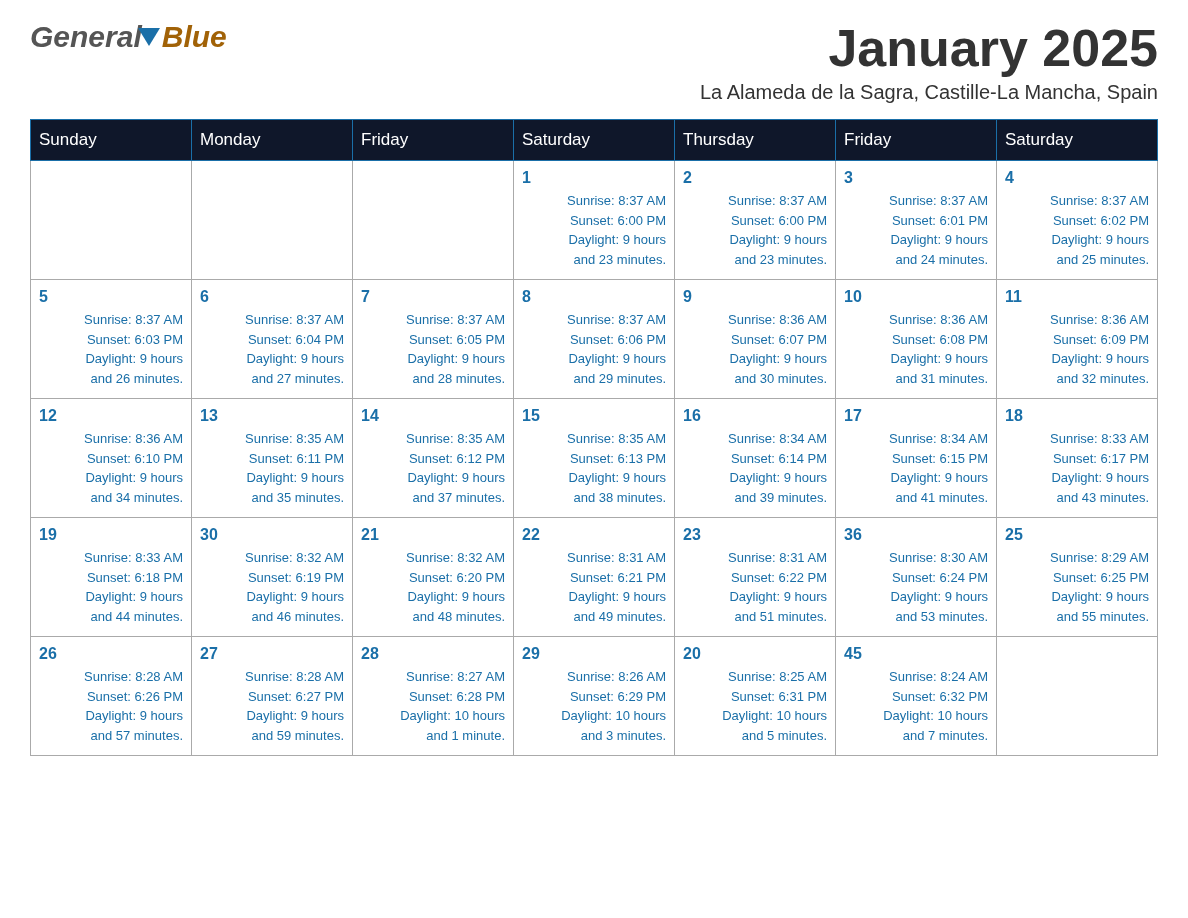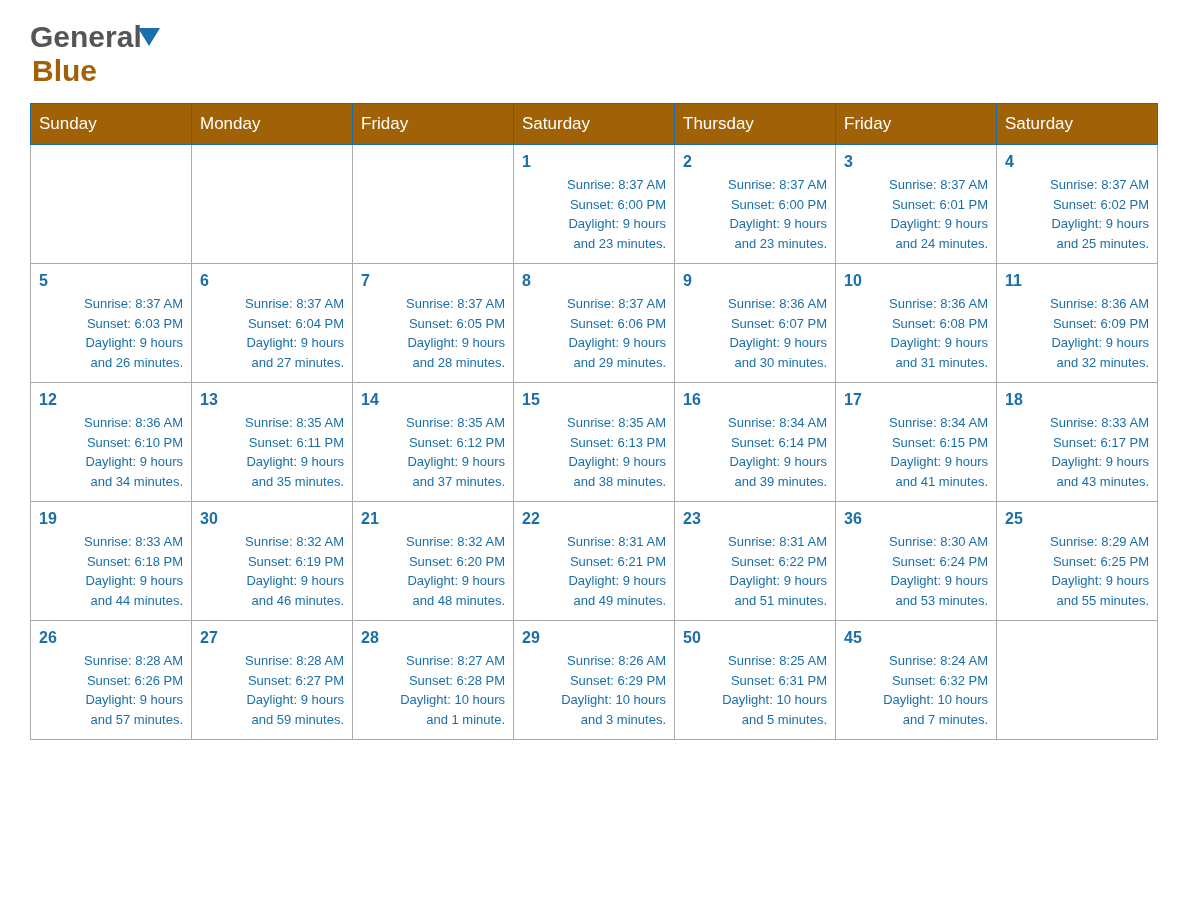--- a/index.html
+++ b/index.html
@@ -11,22 +11,23 @@
       min-height: 918px;
     }
     .header {
       display: flex;
       justify-content: space-between;
       align-items: flex-start;
       margin-bottom: 10px;
     }
     .logo {
       display: flex;
-      flex-direction: column;
+      flex-direction: row;
       align-items: flex-start;
+      font-style: italic;
     }
     .title-section {
       text-align: right;
     }
     .month-title {
       font-size: 52px;
       font-weight: bold;
       color: #333;
       line-height: 1.1;
     }
@@ -34,21 +35,21 @@
       font-size: 20px;
       color: #333;
       margin-top: 4px;
     }
     .calendar {
       width: 100%;
       border-collapse: collapse;
       margin-top: 15px;
     }
     .calendar th {
-      background-color: #a16207;
+      background-color: #0f172a;
       color: #fff;
       font-size: 17px;
       font-weight: normal;
       padding: 10px 8px;
       text-align: left;
       border: 1px solid #1a6fa8;
     }
     .calendar td {
       vertical-align: top;
       padding: 8px 8px 10px 8px;
@@ -98,20 +99,24 @@
 <div class="header">
   <div class="logo">
     <div class="logo-row1">
       <span>General</span>
         <svg class="logo-triangle-svg" width="22" height="18" viewBox="0 0 22 18">
           <polygon points="0,0 22,0 11,18" fill="#1a6fa8"></polygon>
         </svg>
     </div>
     <div class="logo-row2">Blue</div>
   </div>
+  <div class="title-section">
+    <div class="month-title">January 2025</div>
+    <div class="location-title">La Alameda de la Sagra, Castille-La Mancha, Spain</div>
+  </div>
 </div>
 
 <table class="calendar">
   <thead>
     <tr>
     <th>Sunday</th>
         <th>Monday</th>
         <th>Friday</th>
         <th>Saturday</th>
         <th>Thursday</th>
@@ -242,21 +247,21 @@
         </td>
         <td>
           <span class="day-number">28</span>
           <div class="day-info">Sunrise: 8:27 AM<br>Sunset: 6:28 PM<br>Daylight: 10 hours<br>and 1 minute.</div>
         </td>
         <td>
           <span class="day-number">29</span>
           <div class="day-info">Sunrise: 8:26 AM<br>Sunset: 6:29 PM<br>Daylight: 10 hours<br>and 3 minutes.</div>
         </td>
         <td>
-          <span class="day-number">50</span>
+          <span class="day-number">20</span>
           <div class="day-info">Sunrise: 8:25 AM<br>Sunset: 6:31 PM<br>Daylight: 10 hours<br>and 5 minutes.</div>
         </td>
         <td>
           <span class="day-number">45</span>
           <div class="day-info">Sunrise: 8:24 AM<br>Sunset: 6:32 PM<br>Daylight: 10 hours<br>and 7 minutes.</div>
         </td>
         <td class="empty-cell"></td>
       </tr>
     </tbody>
 </table>

